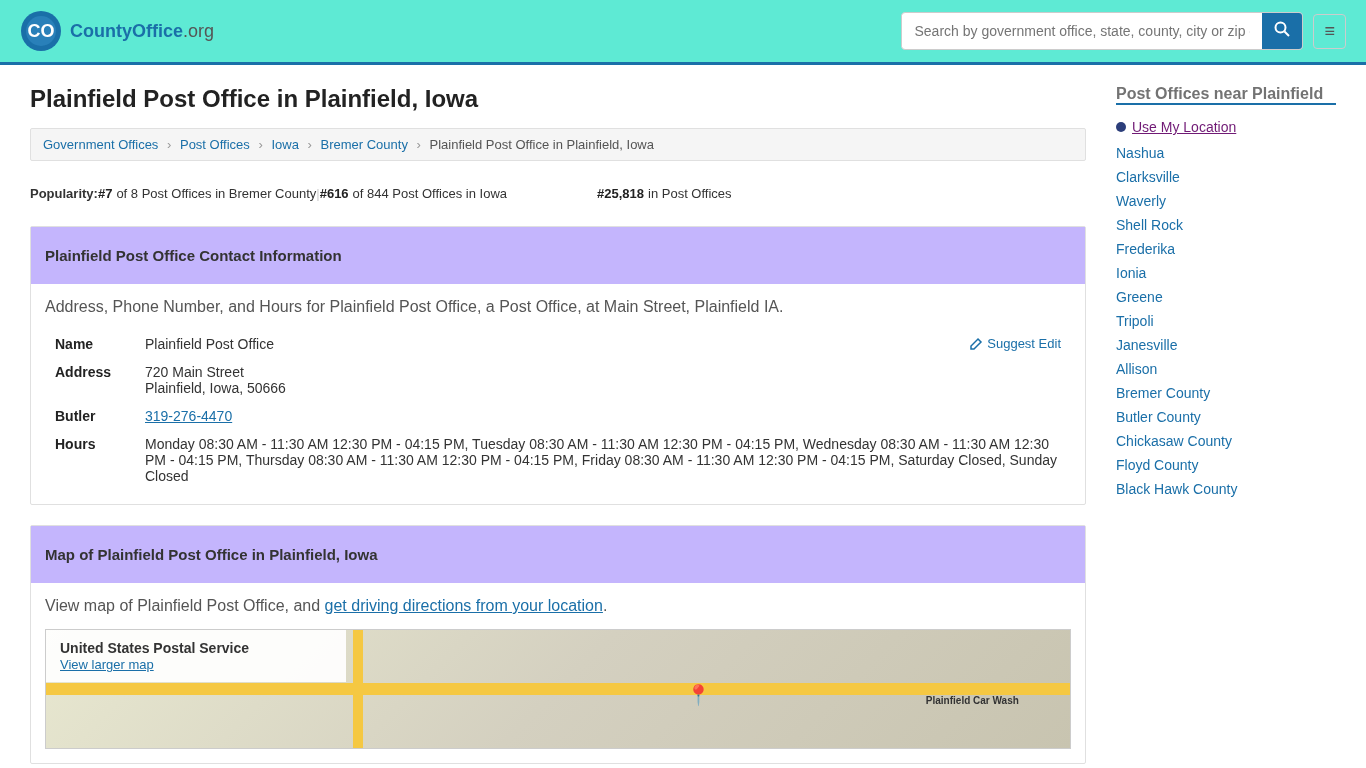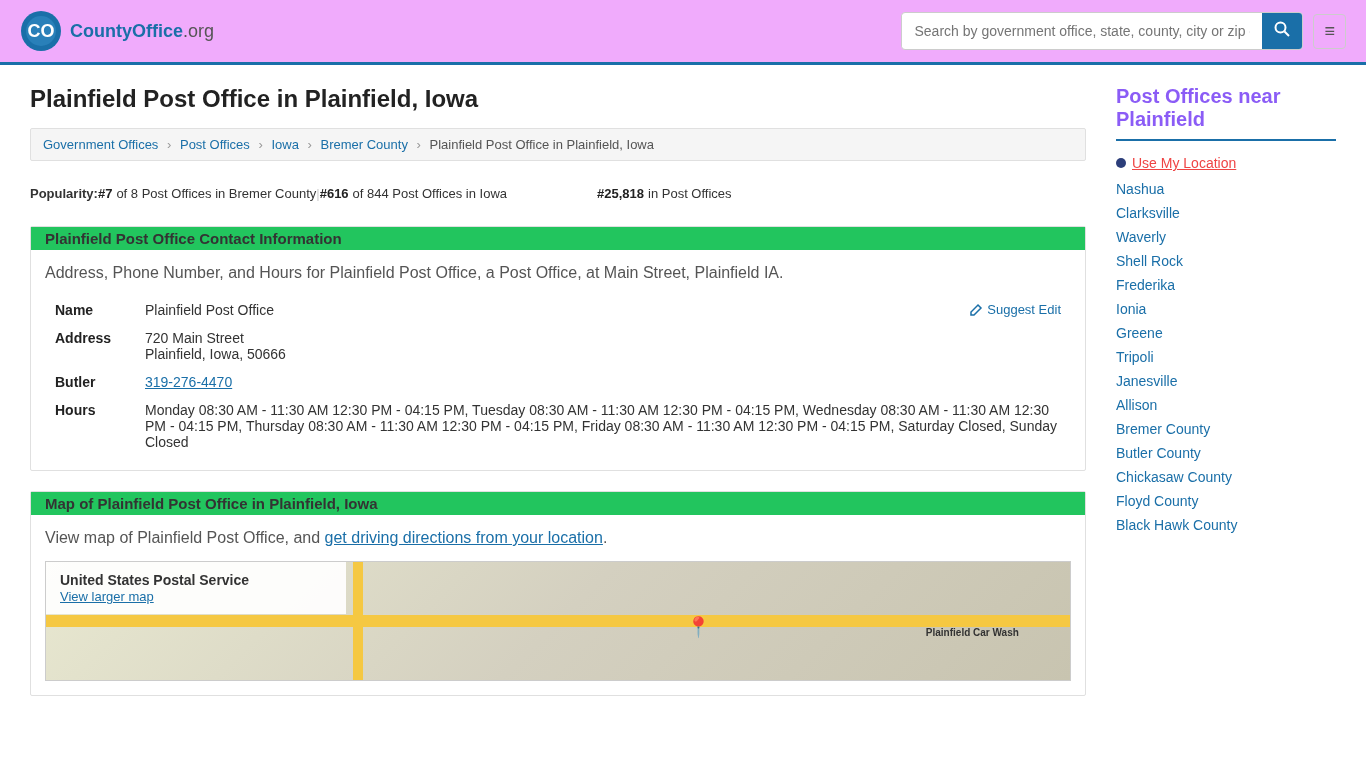--- a/index.html
+++ b/index.html
@@ -1,20 +1,20 @@
 <!DOCTYPE html>
 <html><head>
   <meta charset="utf-8">
   <style>
     * { box-sizing: border-box; margin: 0; padding: 0; }
     body { font-family: Arial, sans-serif; font-size: 14px; color: #333; background: #fff; }
 
     
     .header {
-      background: #f0abfc;
+      background: #5eead4;
       border-bottom: 3px solid #1a6fa8;
       padding: 10px 20px;
       display: flex;
       align-items: center;
       justify-content: space-between;
       gap: 45px;
     }
     .logo-area {
       display: flex;
       align-items: center;
@@ -117,22 +117,22 @@
     .pop-item .rank { font-weight: bold; color: #222; }
     .divider-v { color: #ccc; }
 
     
     .section {
       border: 1px solid #e0e0e0;
       margin-bottom: 20px;
       border-radius: 2px;
     }
     .section-header {
-      background: #22c55e;
-      padding: 3px 14px;
+      background: #c4b5fd;
+      padding: 20px 14px;
       font-weight: bold;
       font-size: 15px;
       color: #333;
     }
     .section-body {
       padding: 14px;
     }
     .section-desc {
       font-size: 16px;
       color: #555;
@@ -211,39 +211,38 @@
       position: absolute;
       right: 5%;
       top: 55%;
       font-size: 10px;
       font-weight: bold;
       color: #333;
     }
 
     
     .sidebar-title {
-      font-size: 20px;
+      font-size: 16px;
       font-weight: bold;
-      color: #8b5cf6;
+      color: #737373;
       margin-bottom: 14px;
-      padding-bottom: 8px;
       border-bottom: 2px solid #1a6fa8;
     }
     .sidebar-link {
       display: block;
       color: #1a6fa8;
       text-decoration: none;
       font-size: 14px;
       padding: 4px 0;
     }
     .use-location {
       display: flex;
       align-items: center;
       gap: 6px;
-      color: #ef4444;
+      color: #701a75;
       font-size: 14px;
       cursor: pointer;
       margin-bottom: 6px;
       text-decoration: underline;
     }
     .location-dot {
       width: 10px;
       height: 10px;
       background: #2c3e7a;
       border-radius: 50%;

